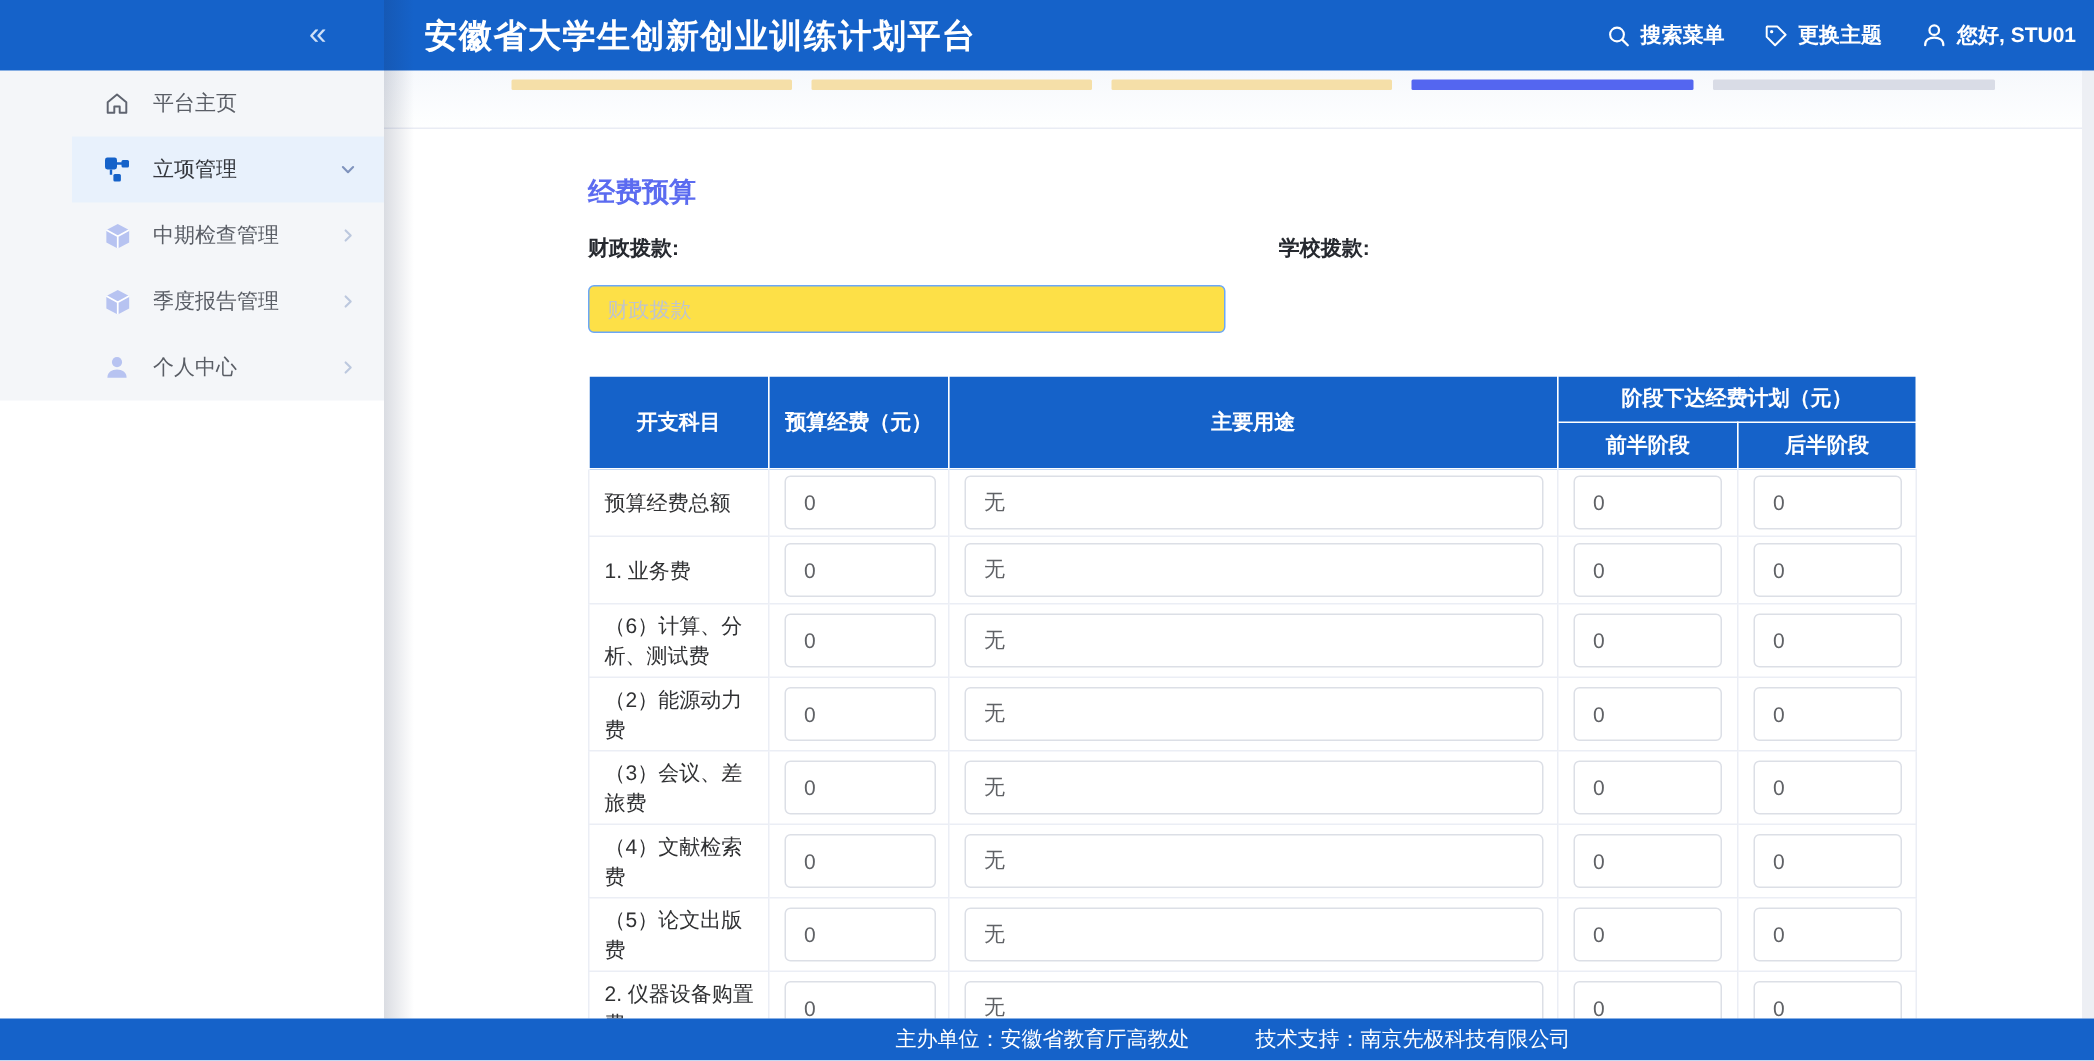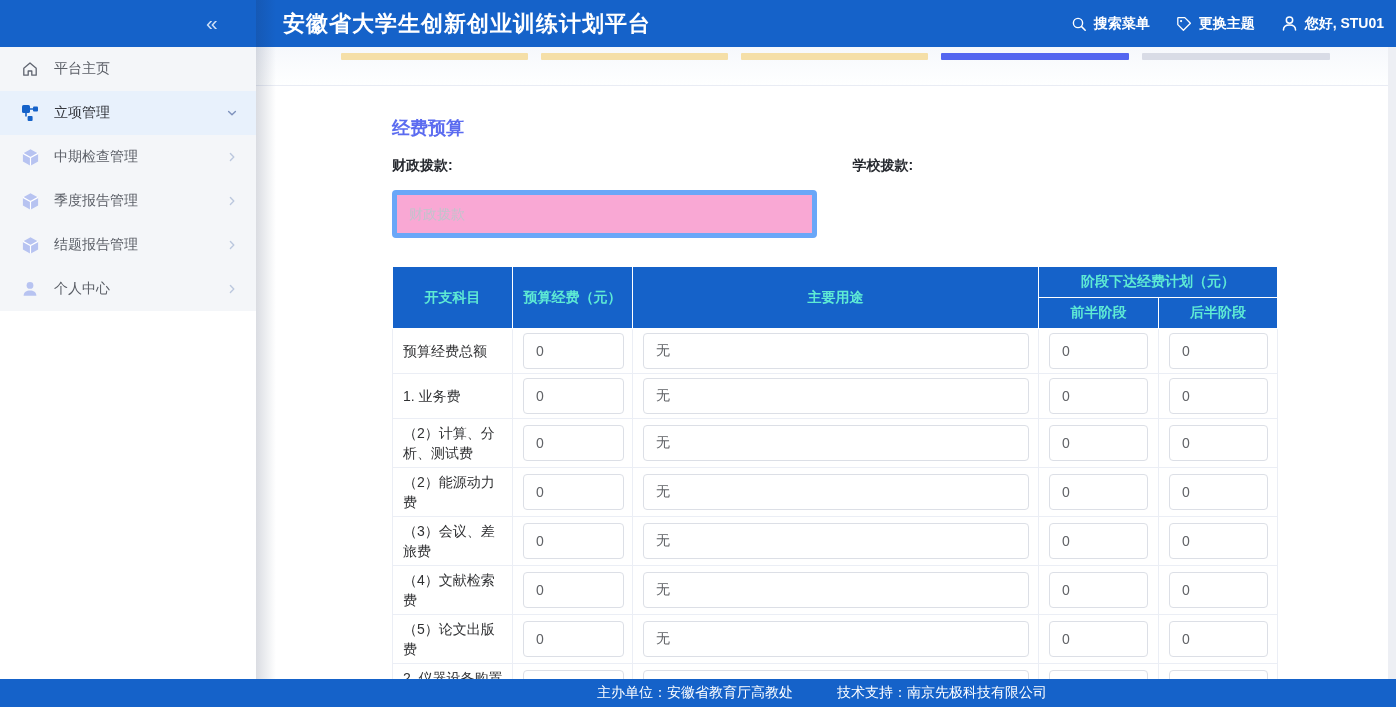--- a/index.html
+++ b/index.html
@@ -10,21 +10,21 @@
   .hdr { position:absolute; top:0; left:0; width:1396px; height:47px; background:#1562c9; color:#fff; z-index:3; }
   .hdr-collapse { position:absolute; left:206px; top:10px; font-size:21px; color:#cfe0f7; cursor:pointer; line-height:26px; }
   .hdr-title { position:absolute; left:283px; top:9px; font-size:22px; font-weight:700; letter-spacing:1px; white-space:nowrap; }
   .hdr-right { position:absolute; right:12px; top:0; height:47px; display:flex; align-items:center; gap:26px; font-size:14px; }
   .hdr-item { display:flex; align-items:center; gap:7px; cursor:pointer; white-space:nowrap;font-weight:bold; }
   .hdr-item svg { display:block; }
 
   
   .sidebar { position:absolute; top:47px; left:0; width:256px; bottom:28px; background:#fff; z-index:2; }
   .menu { background:#f4f6f9; }
-  .side-item { height:44px; display:flex; align-items:center; padding:0 18px 0 20px; font-size:14px; color:#5a5e66; cursor:pointer; }
+  .side-item { height:44px; display:flex; align-items:center; padding:0 18px 0 20px; font-size:14px; color:#5a5e66; cursor:pointer;margin-left:48px; }
   .side-item .ic { width:20px; height:20px; margin-right:14px; display:flex; align-items:center; justify-content:center; }
   .side-item .chev { margin-left:auto; display:flex; }
   .side-item.active-parent { background:#e8f1fc; color:#33363c; }
   .side-item.sub { padding-left:38px; background:#fff; color:#24272d; font-weight:600; }
 
   
   .edge-shadow { position:absolute; left:256px; top:0; width:20px; bottom:28px; background:linear-gradient(to right, rgba(25,40,75,0.16), rgba(25,40,75,0)); z-index:4; pointer-events:none; }
   .scroll-track { position:absolute; right:0; top:47px; width:8px; bottom:28px; background:#edeff4; z-index:2; }
 
   
@@ -37,26 +37,26 @@
   .bar.b3 { left:685px; width:188px; }
   .bar.b4 { left:886px; width:188px; }
 
   .content { padding:30px 0 0 136px; }
   .sec-title { font-size:18px; font-weight:700; color:#5b6bf0; }
 
   .fields { display:flex; gap:35px; margin-top:17px; width:885px; }
   .field { width:433px; }
   .field.second { width:432px; }
   .field label { display:block; font-size:14px; font-weight:700; color:#26292f; margin-bottom:15px; }
-  .field input { width:100%; height:48px; border:5px solid #d946ef; border-radius:4px; padding:0 12px; font-size:14px; color:#606266; outline:none; background:#f9a8d4; }
+  .field input { width:100%; height:32px; border:1px solid #d946ef; border-radius:4px; padding:0 12px; font-size:14px; color:#606266; outline:none; background:#fde047; }
   .field input.focused { border-color:#6aa7f8; }
   input::placeholder { color:#c0c4cc; }
 
   table.budget { border-collapse:collapse; table-layout:fixed; width:885px; margin-top:28px; }
-  table.budget thead th { background:#1562c9; color:#5eead4; font-size:14px; font-weight:600; border:1px solid #fff; height:31px; text-align:center; }
+  table.budget thead th { background:#1562c9; color:#ffffff; font-size:14px; font-weight:600; border:1px solid #fff; height:31px; text-align:center; }
   table.budget tbody td { border:1px solid #ebeef5; padding:4px 0; vertical-align:middle; }
   td.lbl-cell { font-size:14px; color:#303133; padding:4px 8px 4px 10px !important; line-height:20px; }
   .cell-input { height:36px; border:1px solid #dcdfe6; border-radius:4px; padding:0 12px; font-size:14px; color:#606266; outline:none; background:#fff; margin-left:10px; display:block; }
   .w-budget { width:101px; }
   .w-usage  { width:386px; }
   .w-half   { width:99px; }
 
   
   .footer { position:absolute; bottom:0; left:0; width:1396px; height:28px; background:#1562c9; color:#fff; font-size:14px; display:flex; align-items:center; justify-content:center; gap:44px; padding-left:248px; z-index:5; white-space:nowrap; }
 </style>
@@ -150,34 +150,20 @@
           </svg>
       </span>
       <span class="lbl">季度报告管理</span>
       <span class="chev">
         <svg width="12" height="12" viewBox="0 0 12 12">
             <path d="M4.4 2.6 L7.8 6 L4.4 9.4" fill="none" stroke="#bcc8de" stroke-width="1.4" stroke-linecap="round" stroke-linejoin="round"></path>
           </svg>
       </span>
     </div>
 
-    <div class="side-item">
-      <span class="ic">
-        <svg width="19" height="19" viewBox="0 0 18 18">
-            <path d="M9 1.2 L16.2 5.1 V12.9 L9 16.8 L1.8 12.9 V5.1 Z" fill="#b7c3f1"></path>
-            <path d="M1.8 5.1 L9 9 L16.2 5.1 M9 9 V16.8" stroke="#fff" stroke-width="1.1" fill="none"></path>
-          </svg>
-      </span>
-      <span class="lbl">结题报告管理</span>
-      <span class="chev">
-        <svg width="12" height="12" viewBox="0 0 12 12">
-            <path d="M4.4 2.6 L7.8 6 L4.4 9.4" fill="none" stroke="#bcc8de" stroke-width="1.4" stroke-linecap="round" stroke-linejoin="round"></path>
-          </svg>
-      </span>
-    </div>
 
     <div class="side-item">
       <span class="ic">
         <svg width="18" height="18" viewBox="0 0 18 18" fill="#b7c3f1">
             <circle cx="9" cy="5.4" r="3.4"></circle>
             <path d="M2.6 15.8 c0-3.6 2.9-5.4 6.4-5.4 s6.4 1.8 6.4 5.4 z"></path>
           </svg>
       </span>
       <span class="lbl">个人中心</span>
       <span class="chev">
@@ -261,21 +247,21 @@
               <input class="cell-input w-usage" value="无" style="">
             </td>
           <td>
               <input class="cell-input w-half" value="0" style="">
             </td>
           <td>
               <input class="cell-input w-half" value="0" style="">
             </td>
         </tr>
         <tr>
-          <td class="lbl-cell">（2）计算、分析、测试费</td>
+          <td class="lbl-cell">（6）计算、分析、测试费</td>
           <td>
               <input class="cell-input w-budget" value="0" style="">
             </td>
           <td>
               <input class="cell-input w-usage" value="无" style="">
             </td>
           <td>
               <input class="cell-input w-half" value="0" style="">
             </td>
           <td>

